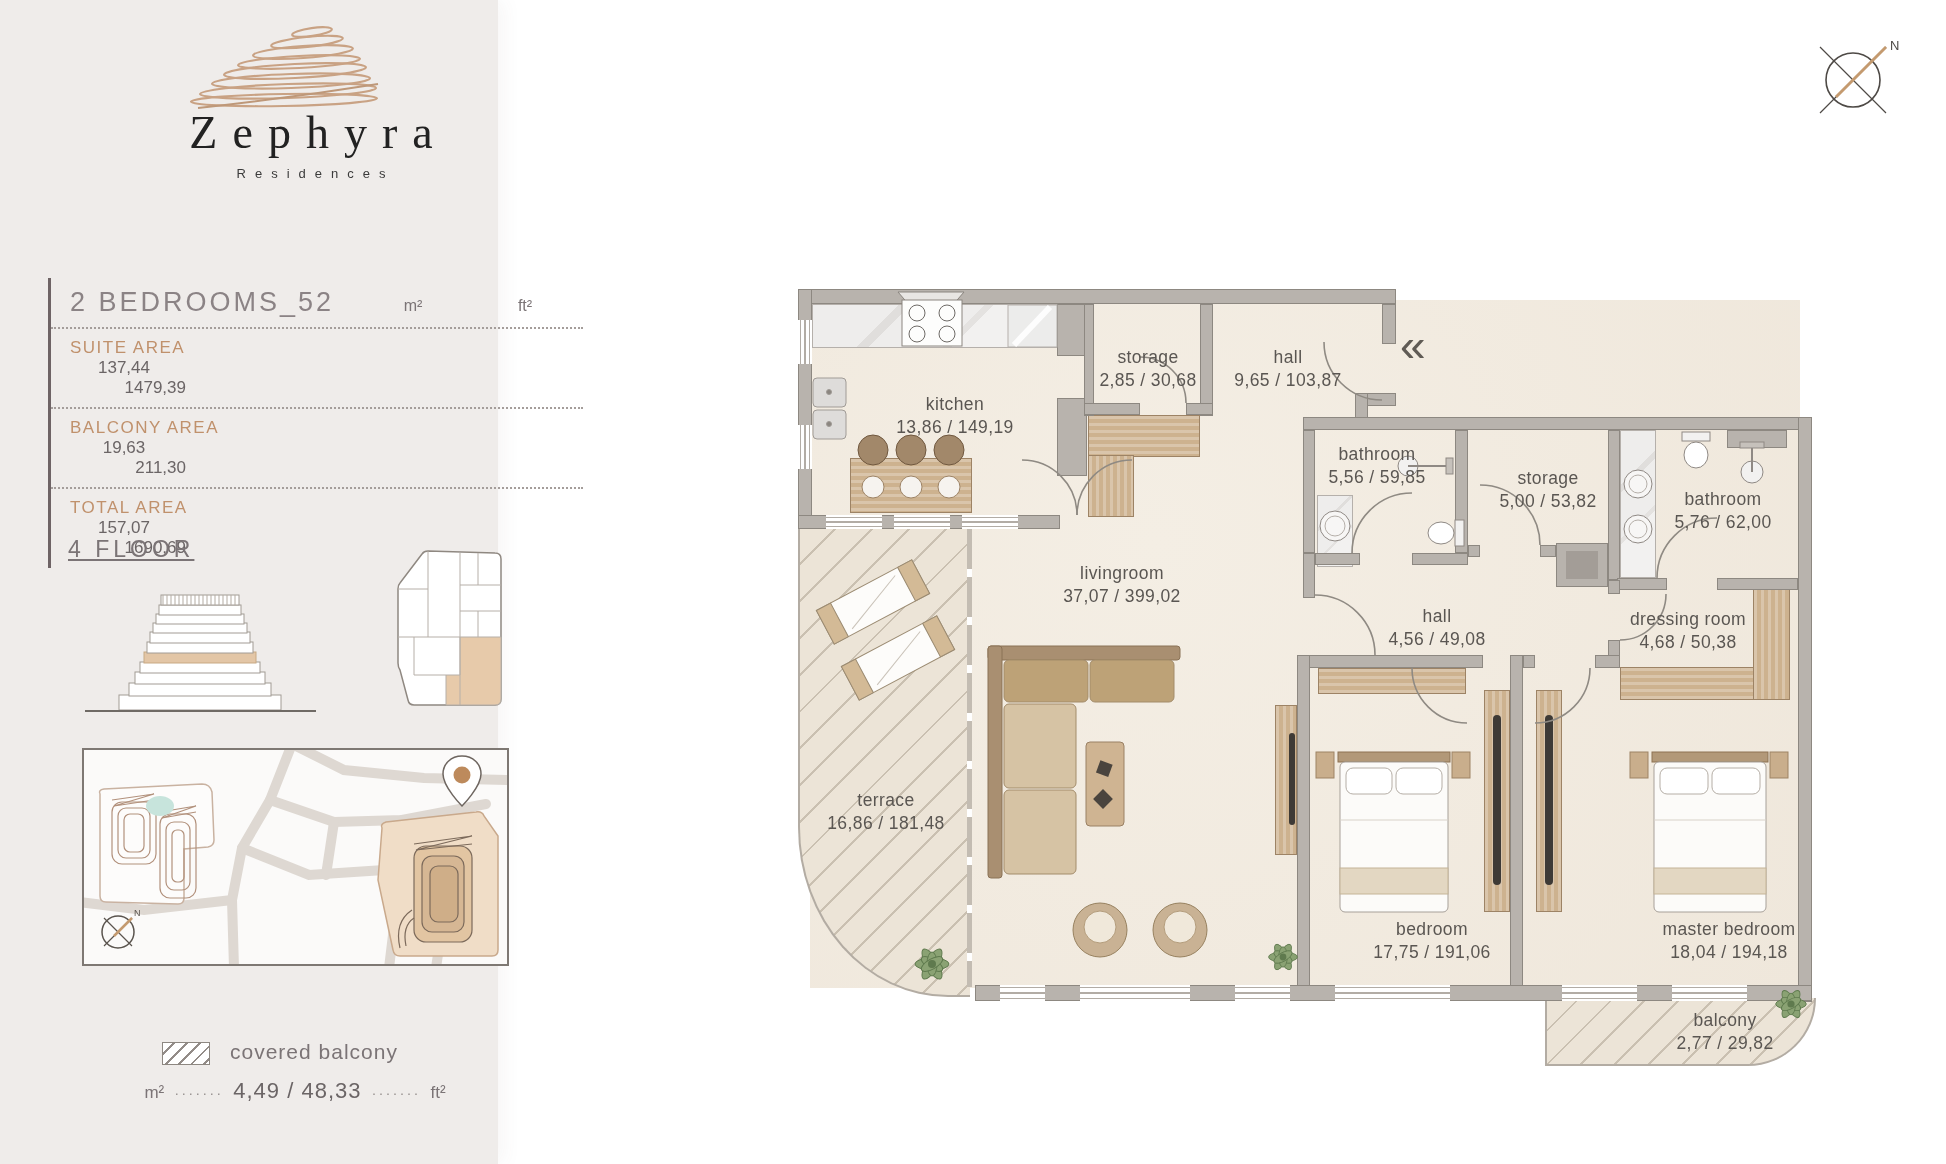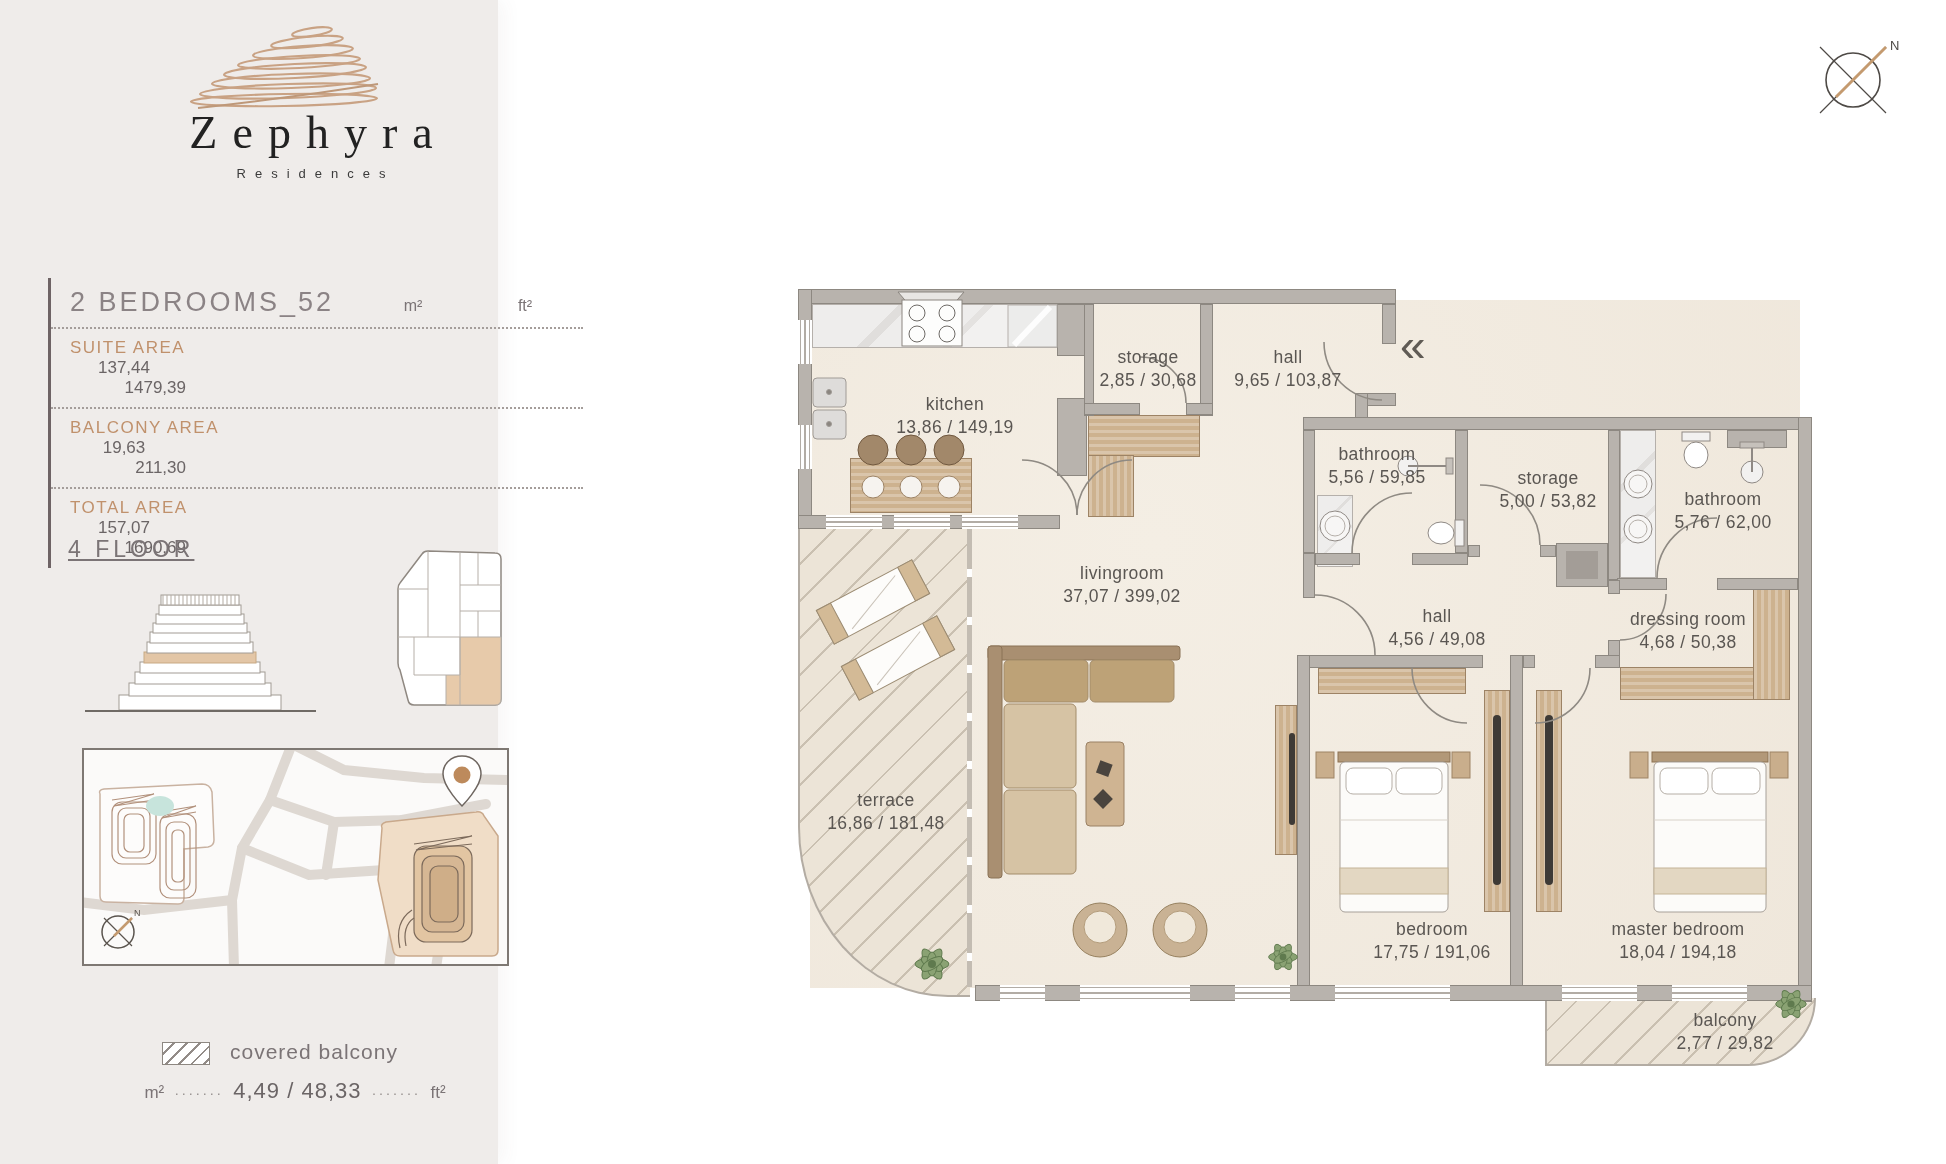--- a/index.html
+++ b/index.html
@@ -503,21 +503,21 @@
       <div>4,68 / 50,38</div>
     </div>
     <div class="rlabel" style="left:886px;top:812px;">
       <div>terrace</div>
       <div>16,86 / 181,48</div>
     </div>
     <div class="rlabel" style="left:1432px;top:941px;">
       <div>bedroom</div>
       <div>17,75 / 191,06</div>
     </div>
-    <div class="rlabel" style="left:1678px;top:941px;">
+    <div class="rlabel" style="left:1729px;top:941px;">
       <div>master bedroom</div>
       <div>18,04 / 194,18</div>
     </div>
     <div class="rlabel" style="left:1717px;top:1032px;margin-left:8px;">
       <div>balcony</div>
       <div>2,77 / 29,82</div>
     </div>
 
   </main>
 </div>

